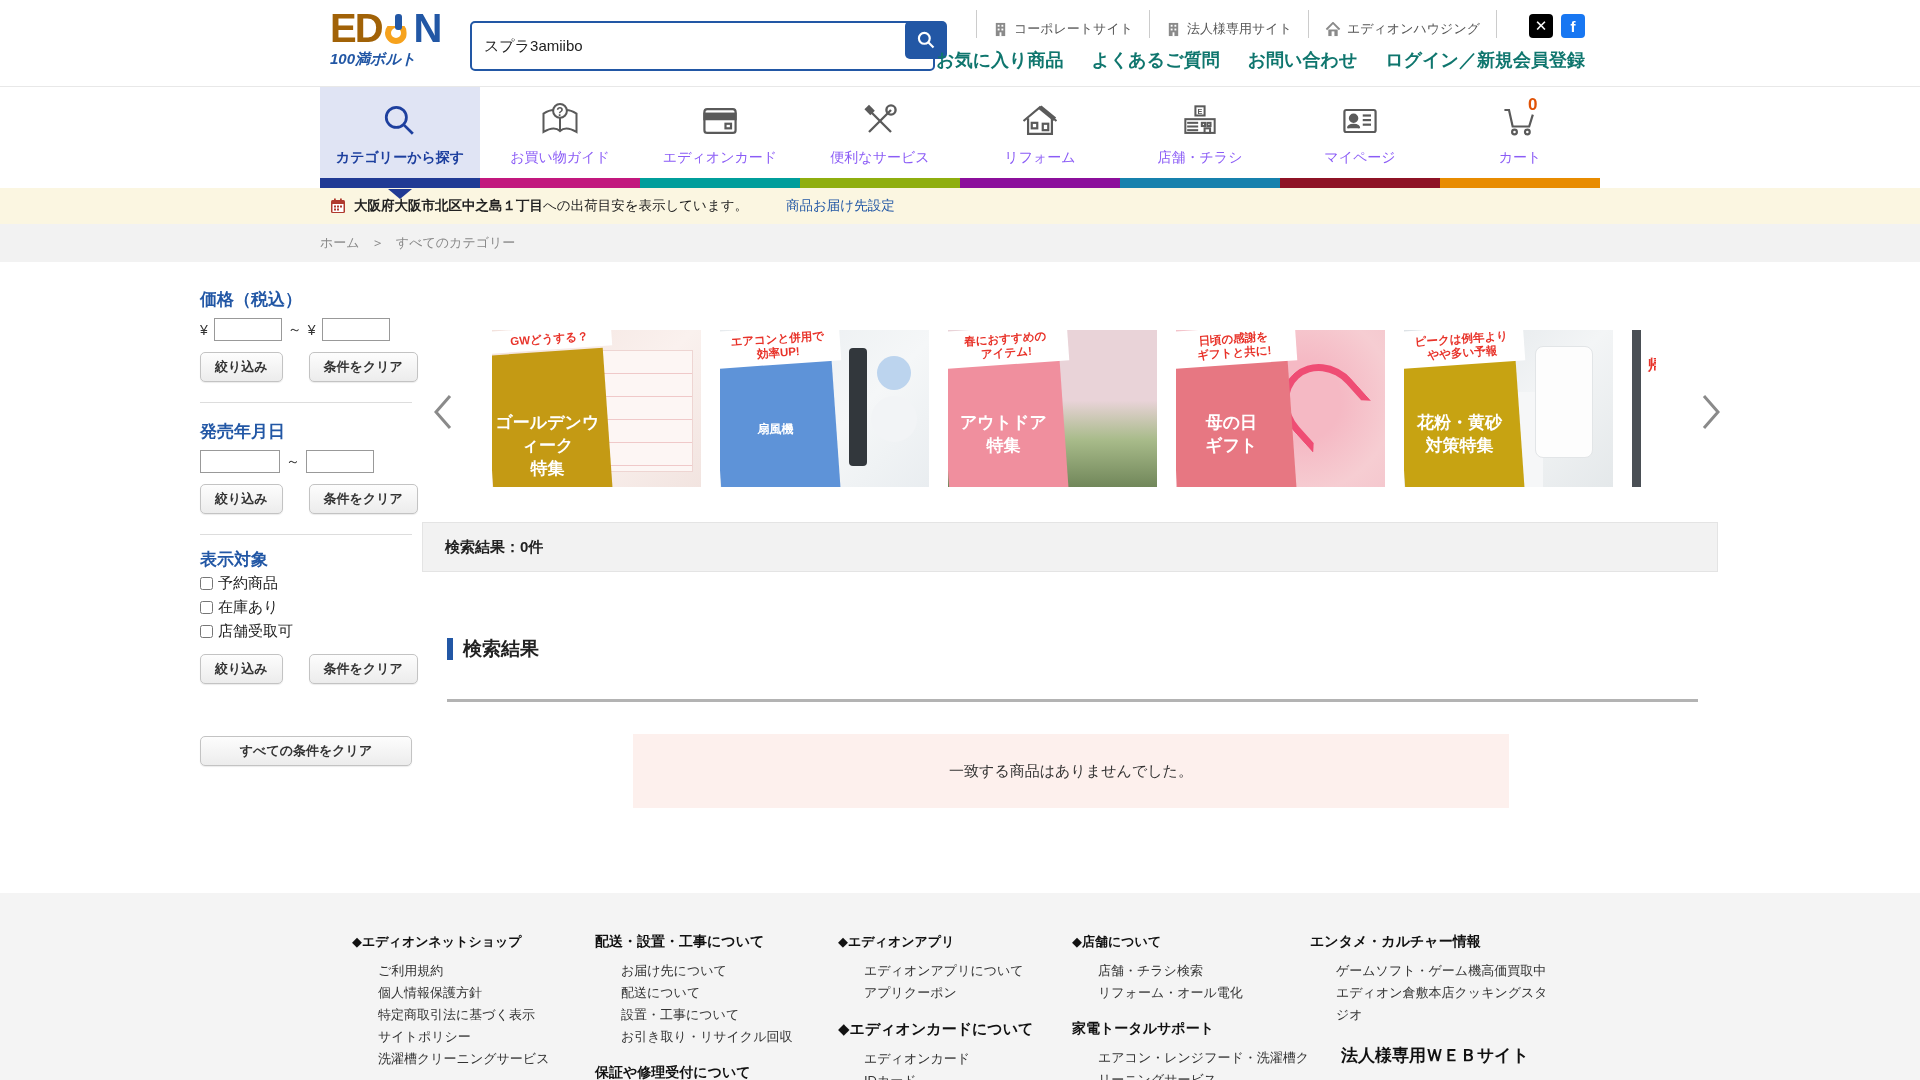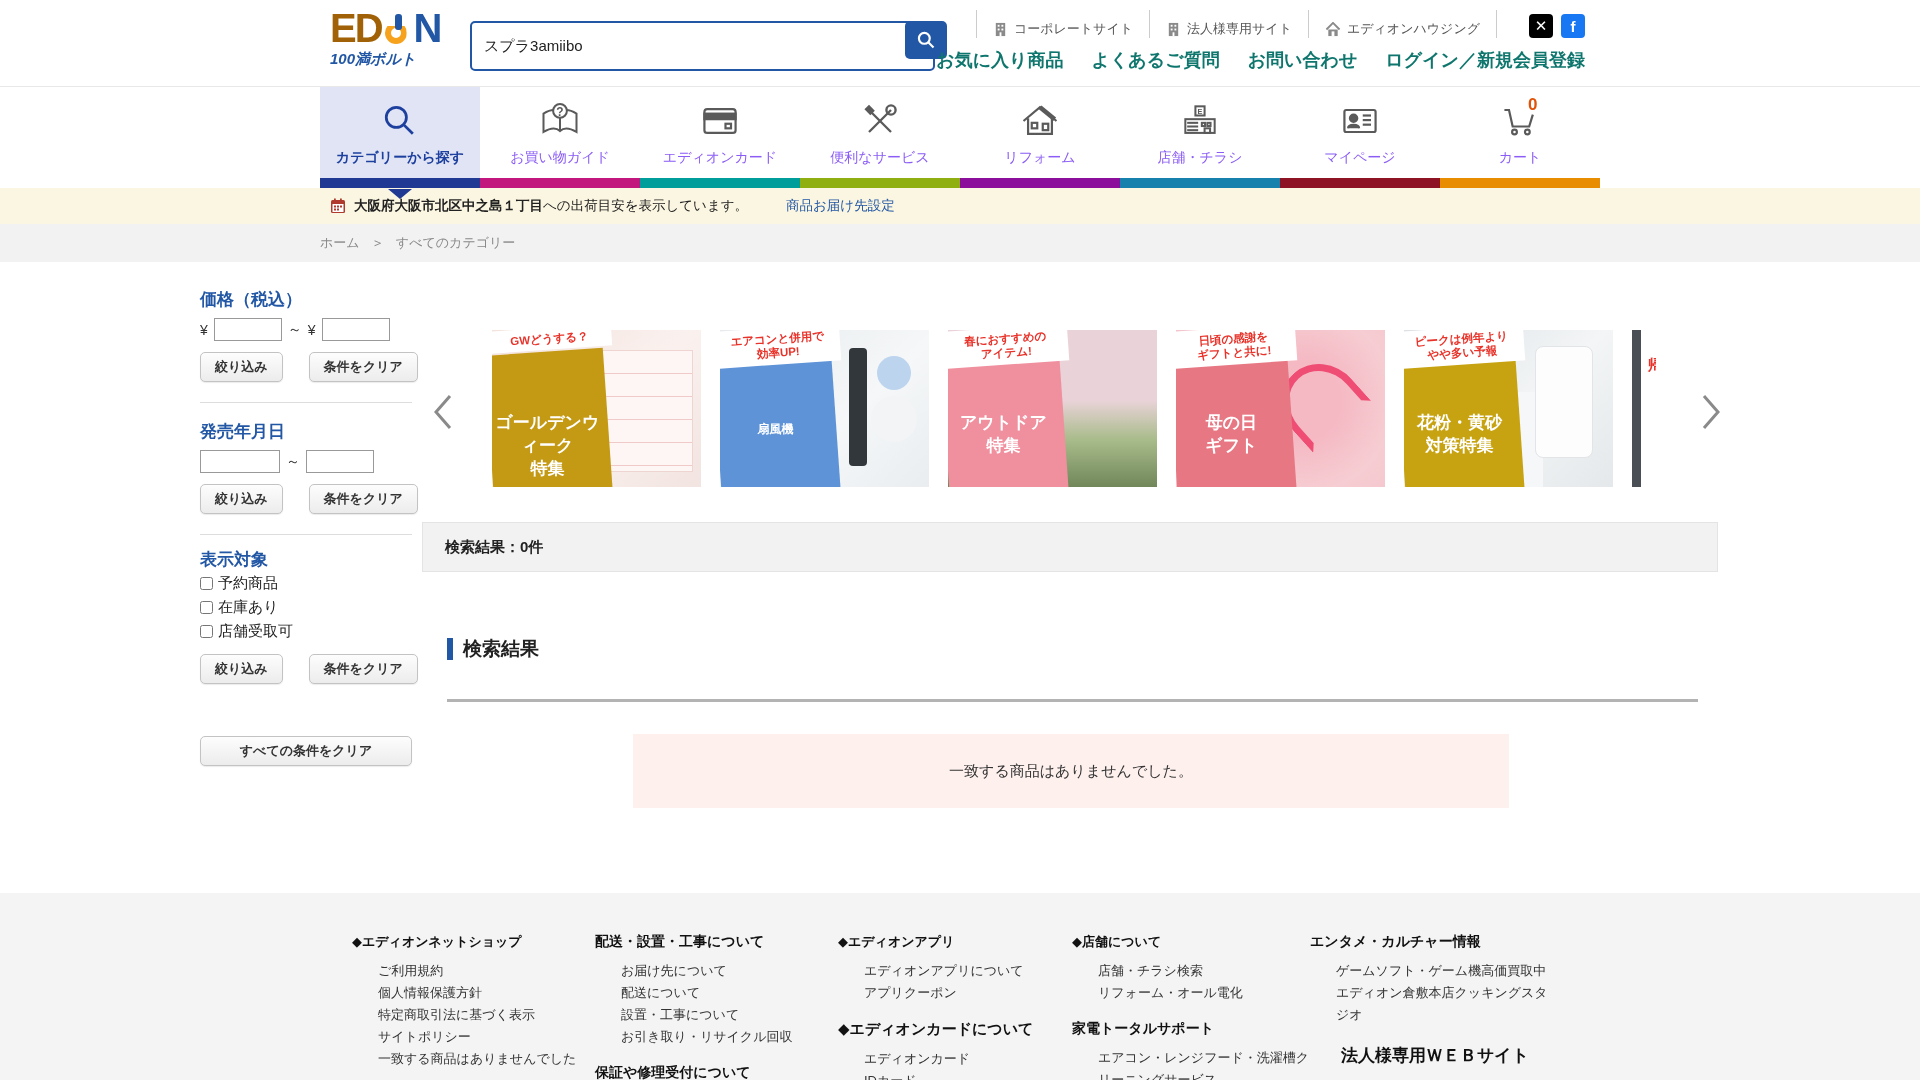--- a/index.html
+++ b/index.html
@@ -454,21 +454,21 @@
   </div>
 
   <div id="footer">
 
     <div class="fcol" style="left:352px">
       <div class="fhead">◆エディオンネットショップ</div>
       <div class="flink">ご利用規約</div>
       <div class="flink">個人情報保護方針</div>
       <div class="flink">特定商取引法に基づく表示</div>
       <div class="flink">サイトポリシー</div>
-      <div class="flink">一致する商品はありませんでした</div>
+      <div class="flink">洗濯槽クリーニングサービス</div>
     </div>
 
     <div class="fcol" style="left:595px">
       <div class="fhead" style="font-size:14px">配送・設置・工事について</div>
       <div class="flink">お届け先について</div>
       <div class="flink">配送について</div>
       <div class="flink">設置・工事について</div>
       <div class="flink">お引き取り・リサイクル回収</div>
       <div class="fhead2">保証や修理受付について</div>
 

